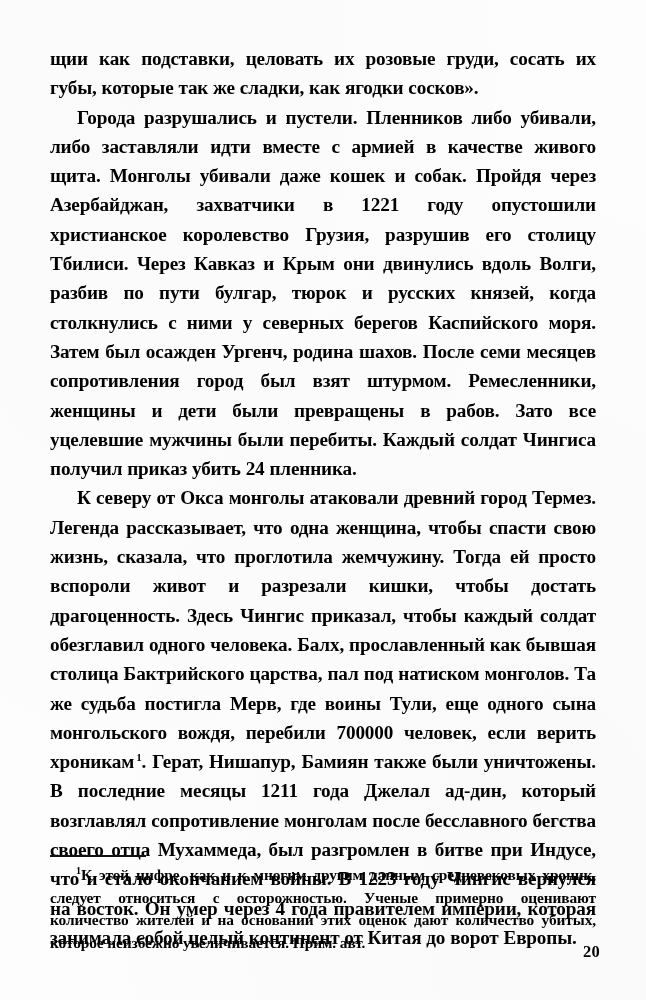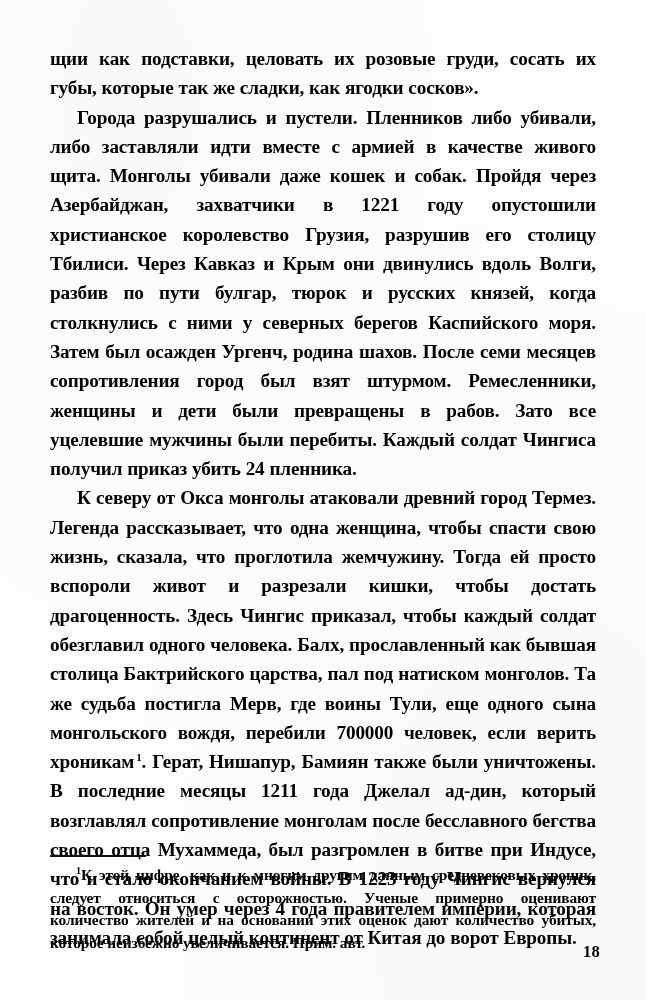--- a/index.html
+++ b/index.html
@@ -120,14 +120,14 @@
     <p class="body-par">Города разрушались и пустели. Пленников либо убивали, либо заставляли идти вместе с армией в качестве живого щита. Монголы убивали даже кошек и собак. Пройдя через Азербайджан, захватчики в 1221 году опустошили христианское королевство Грузия, разрушив его столицу Тбилиси. Через Кавказ и Крым они двинулись вдоль Волги, разбив по пути булгар, тюрок и русских князей, когда столкнулись с ними у северных берегов Каспийского моря. Затем был осажден Ургенч, родина шахов. После семи месяцев сопротивления город был взят штурмом. Ремесленники, женщины и дети были превращены в рабов. Зато все уцелевшие мужчины были перебиты. Каждый солдат Чингиса получил приказ убить 24 пленника.</p>
 
     <p class="body-par"><span>К северу от Окса монголы атаковали древний город Термез. Легенда рассказывает, что одна женщина, чтобы спасти свою жизнь, сказала, что проглотила жемчужину. Тогда ей просто вспороли живот и разрезали кишки, чтобы достать драгоценность. Здесь Чингис приказал, чтобы каждый солдат обезглавил одного человека. Балх, прославленный как бывшая столица Бактрийского царства, пал под натиском монголов. Та же судьба постигла Мерв, где воины Тули, еще одного сына монгольского вождя, перебили 700000 чело­век, если верить хроникам</span><span class="sup-note">1</span><span>. Герат, Нишапур, Бамиян также были уничтожены. В последние месяцы 1211 года Джелал ад-дин, который возглавлял сопротивление монголам после бесславного бегства своего отца Мухаммеда, был разгромлен в битве при Индусе, что и стало окончанием войны. В 1223 году Чингис вернулся на восток. Он умер через 4 года правителем империи, которая занимала собой целый континент от Китая до ворот Европы.</span></p>
   </div>
 
   <div class="footnote-block">
     <div class="footnote-rule"></div>
     <p class="footnote-text"><span class="footnote-marker">1</span><span>К этой цифре, как и к многим другим данным средневековых хроник, следует относиться с осторожностью. Ученые примерно оценивают количество жителей и на основании этих оценок дают количество убитых, которое неизбежно увеличивается. </span><span class="italic-note">Прим. авт.</span></p>
   </div>
 
-  <div class="page-number">18</div>
+  <div class="page-number">20</div>
 </div>
 
 </body></html>

